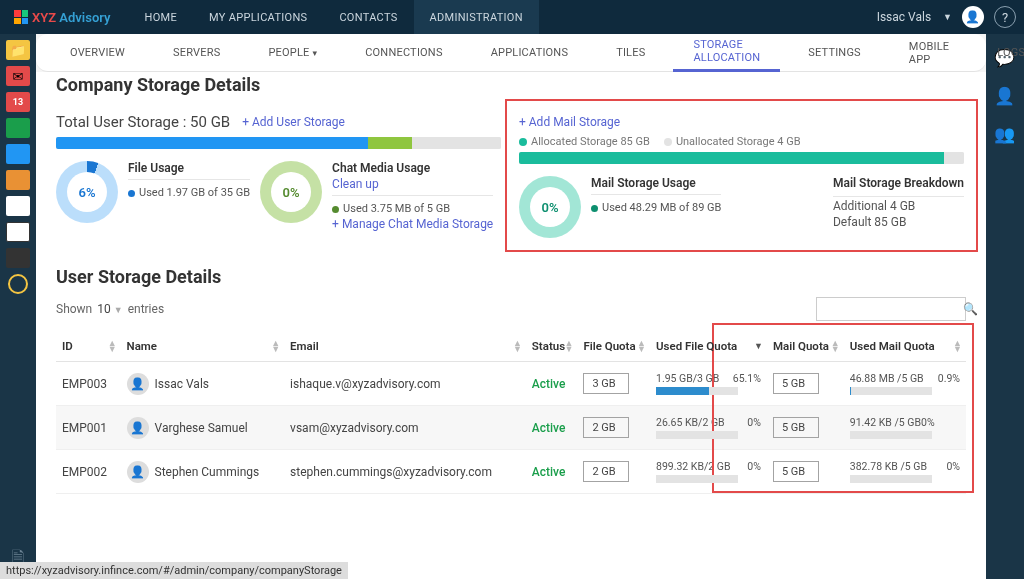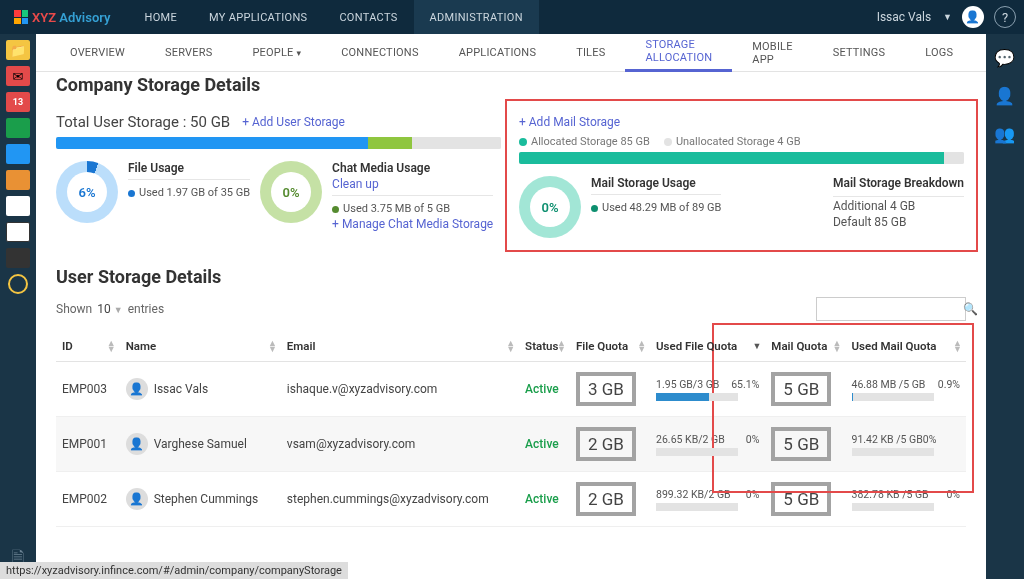--- a/index.html
+++ b/index.html
@@ -39,21 +39,21 @@
 .ri-teal { border: 2px solid #f4c542; border-radius: 50%; width: 20px; height: 20px; }
 .rail-bottom { margin-top: auto; margin-bottom: 10px; }
 .rail-bottom .rail-icon { background: transparent; color: #6b8293; font-size: 16px; }
 
 
 .right-rail { position: absolute; right: 0; top: 34px; bottom: 0; width: 38px; background: #1a3547; display: flex; flex-direction: column; align-items: center; padding-top: 14px; gap: 18px; color: #a3b3c0; }
 .right-rail .ricon { font-size: 17px; cursor: pointer; }
 
 
 .sub-nav-wrap { position: absolute; left: 36px; right: 38px; top: 34px; }
-.sub-nav { height: 38px; background: #fff; border-bottom: 1px solid #e3e3e3; display: flex; align-items: center; padding: 0 14px; gap: 0; }
+.sub-nav { height: 38px; background: #fff; border-bottom: 1px solid #e3e3e3; display: flex; align-items: center; padding: 0 14px; gap: 8px; border-radius: 12px; }
 .sub-nav a { color: #555; font-size: 11px; letter-spacing: .2px; padding: 0 20px; height: 38px; display: flex; align-items: center; text-decoration: none; cursor: pointer; }
 .sub-nav a.active { color: #5664d2; border-bottom: 3px solid #5664d2; }
 .sub-nav .chev { font-size: 9px; margin-left: 3px; }
 
 
 .content { position: absolute; left: 36px; right: 38px; top: 72px; bottom: 0; overflow: hidden; padding: 2px 20px 10px; background: #fff; }
 .section-title { font-size: 18px; font-weight: 700; color: #333; margin-bottom: 10px; }
 
 .two-cols { display: flex; gap: 16px; }
 .col { flex: 1; }
@@ -94,21 +94,21 @@
 .table-highlight { position: absolute; border: 2px solid #e34a4a; top: -8px; right: -8px; width: 262px; height: 170px; pointer-events: none; }
 
 table { width: 100%; border-collapse: collapse; }
 th { text-align: left; font-size: 11.5px; font-weight: 600; color: #333; padding: 8px 6px; border-bottom: 1px solid #e3e3e3; position: relative; }
 th .sort { font-size: 9px; color: #bbb; position: absolute; right: 4px; top: 50%; transform: translateY(-50%); line-height: .7; }
 td { font-size: 12px; color: #444; padding: 10px 6px; border-bottom: 1px solid #efefef; vertical-align: middle; }
 tr.alt td { background: #f7f7f7; }
 .name-cell { display: flex; align-items: center; gap: 6px; }
 .name-avatar { width: 22px; height: 22px; border-radius: 50%; background: #ddd; display: flex; align-items: center; justify-content: center; font-size: 12px; }
 .status-active { color: #1a9e4b; font-weight: 500; }
-.quota-box { border: 4px solid #a3a3a3; padding: 3px 8px; font-size: 17px; display: inline-block; min-width: 46px; }
+.quota-box { border: 1px solid #a3a3a3; padding: 3px 8px; font-size: 11px; display: inline-block; min-width: 46px; }
 .quota-bar { width: 82px; height: 8px; background: #e3e3e3; position: relative; }
 .quota-bar .fill { position: absolute; left: 0; top: 0; bottom: 0; background: #2d8ccd; }
 .quota-label { font-size: 10.5px; color: #555; width: 100%; }
 .quota-label .lab { display: block; margin-bottom: 2px; }
 
 .status-url { position: absolute; left: 0; bottom: 0; background: #ddd; color: #333; font-size: 11px; padding: 2px 6px; }
 </style>
 </head>
 <body>
 
@@ -163,22 +163,22 @@
     <a>OVERVIEW</a>
     <a>SERVERS</a>
     <a>
         <span>PEOPLE</span>
         <span class="chev">▾</span>
       </a>
     <a>CONNECTIONS</a>
     <a>APPLICATIONS</a>
     <a>TILES</a>
     <a class="active">STORAGE ALLOCATION</a>
+    <a>SETTINGS</a>
     <a>MOBILE APP</a>
-    <a>SETTINGS</a>
     <a>LOGS</a>
   </div>
 </div>
 
 <div class="content">
   <div class="section-title">Company Storage Details</div>
 
   <div class="two-cols">
 
     <div class="col">

